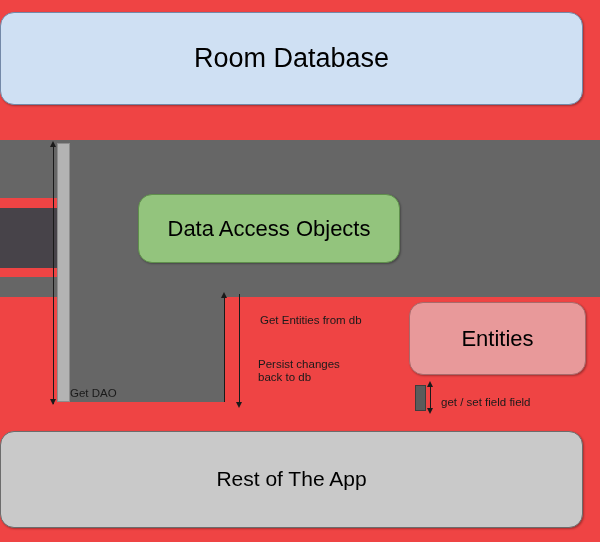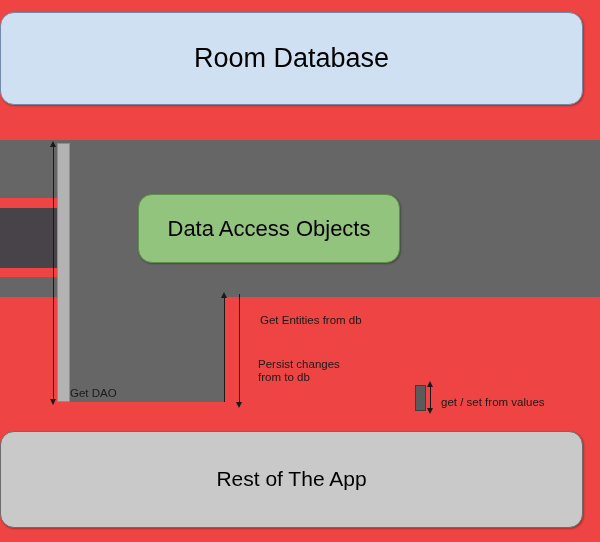--- a/index.html
+++ b/index.html
@@ -141,20 +141,23 @@
   <div class="band-block" style="left:57px; top:140px; width:168px; height:262px;"></div>
 
   <div class="node" id="room-database-node">
     <span class="node-label">Room Database</span>
   </div>
 
   <div class="node" id="dao-node">
     <span class="node-label">Data Access Objects</span>
   </div>
 
+  <div class="node" id="entities-node">
+    <span class="node-label">Entities</span>
+  </div>
 
   <div class="node" id="rest-of-app-node">
     <span class="node-label">Rest of The App</span>
   </div>
 
   <div class="vline" style="left:53px; top:146px; height:258px;"></div>
   <div class="arrowhead up" style="left:50px; top:141px;"></div>
   <div class="arrowhead down" style="left:50px; top:399px;"></div>
   <div class="stub-bar" style="left:57px; top:143px; width:13px; height:259px;"></div>
 
@@ -167,17 +170,17 @@
   <div class="stub-bar dark" style="left:415px; top:385px; width:11px; height:26px;"></div>
   <div class="vline" style="left:430px; top:385px; height:26px;"></div>
   <div class="arrowhead up" style="left:427px; top:381px;"></div>
   <div class="arrowhead down" style="left:427px; top:408px;"></div>
 
   <div class="edge-label" style="left:70px; top:387px;">Get DAO</div>
 
   <div class="edge-label" style="left:240px; top:314px;margin-left:20px;">Get Entities from db</div>
 
   <div class="edge-label" style="left:258px; top:358px;">Persist changes
-from to db</div>
+back to db</div>
 
-  <div class="edge-label" style="left:441px; top:396px;">get / set from values</div>
+  <div class="edge-label" style="left:441px; top:396px;">get / set field field</div>
 
 </div>
 
 </body></html>

